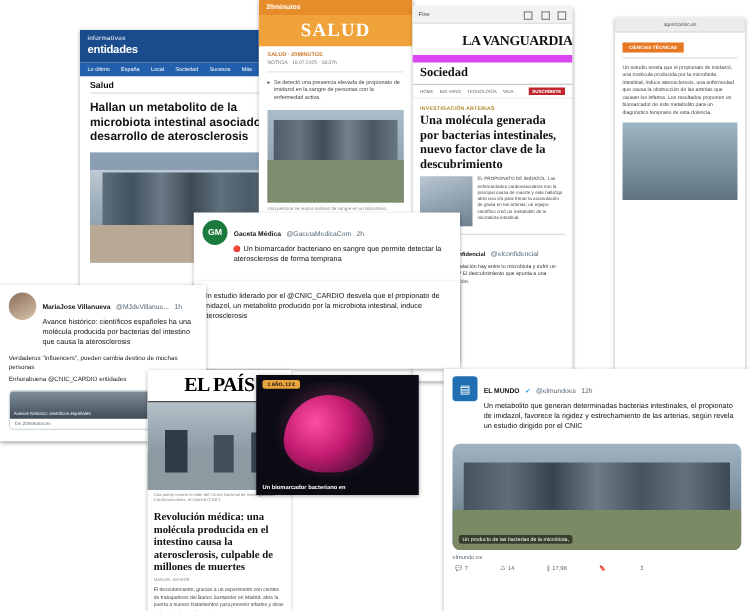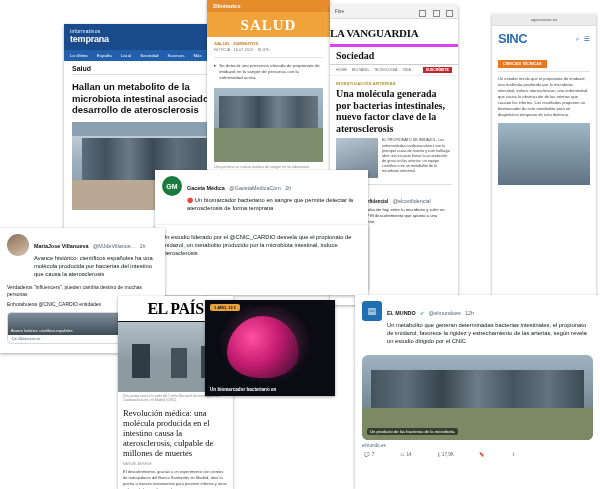--- a/index.html
+++ b/index.html
@@ -42,21 +42,21 @@
   .s-img{margin:4px 7px 0;height:74px;background:linear-gradient(180deg,#a9bcc9,#7d929f);position:relative;}
   .s-img .g{position:absolute;left:0;right:0;bottom:0;height:34px;background:#7e8d6e;}
   .s-img .row{position:absolute;left:5%;right:5%;bottom:28px;height:38px;background:linear-gradient(90deg,#4d5c68,#66757f,#3f4d58,#72818b,#4a5862,#68777f);}
   .s-cap{padding:3px 7px;font-size:3.6px;color:#888;line-height:1.3;}
 
   
   #vanguardia{left:330px;top:5px;width:128px;height:300px;}
   .v-bar{height:13px;background:#f2f2f2;display:flex;align-items:center;padding:0 5px;gap:4px;border-bottom:1px solid #ddd;}
   .v-bar .t{font-size:4.6px;color:#444;flex:1;}
   .v-dots span{display:inline-block;width:5px;height:5px;border:1px solid #888;margin-left:2px;}
-  .v-mast{text-align:left;padding:4px 0 3px;border-bottom:3px solid #d946ef;}
+  .v-mast{text-align:right;padding:4px 0 3px;border-bottom:6px solid #d946ef;}
   .v-mast .n{font-family:"Liberation Serif",serif;font-weight:bold;font-size:11px;letter-spacing:-.3px;color:#111;}
   .v-sec{padding:3px 6px;font-family:"Liberation Serif",serif;font-size:10px;font-weight:bold;color:#111;border-bottom:1px solid #ccc;}
   .v-nav{display:flex;align-items:center;gap:5px;padding:2px 6px;font-size:3.6px;color:#666;border-bottom:1px solid #eee;}
   .v-sub{background:#c0272d;color:#fff;font-size:3.6px;padding:1px 3px;margin-left:auto;font-weight:bold;}
   .v-kicker{padding:5px 6px 1px;font-size:4.2px;color:#b08a2e;font-weight:bold;letter-spacing:.2px;}
   .v-head{padding:1px 6px 4px;font-family:"Liberation Serif",serif;font-size:10px;line-height:1.16;font-weight:bold;color:#111;}
   .v-body{display:flex;gap:4px;padding:0 6px;}
   .v-thumb{width:42px;height:40px;background:linear-gradient(160deg,#b8c7d2,#6f8090);flex:none;}
   .v-text{font-size:3.7px;line-height:1.4;color:#444;}
   .v-conf{margin:6px 6px 0;border-top:1px solid #ddd;padding-top:4px;display:flex;gap:4px;align-items:flex-start;}
@@ -99,21 +99,21 @@
   
   #elpais{left:118px;top:296px;width:115px;height:193px;}
   .ep-mast{text-align:center;padding:4px 0 3px;border-bottom:1px solid #111;}
   .ep-mast .n{font-family:"Liberation Serif",serif;font-weight:bold;font-size:16px;letter-spacing:-.5px;}
   .ep-img{height:70px;background:linear-gradient(180deg,#b4c0c8,#6e7c86);position:relative;margin:0;}
   .ep-img .hall{position:absolute;left:0;right:0;bottom:0;height:30px;background:#8d9aa2;}
   .ep-img .p1{position:absolute;left:12%;bottom:14px;width:16%;height:34px;background:#2f3b45;}
   .ep-img .p2{position:absolute;left:46%;bottom:14px;width:14%;height:30px;background:#445059;}
   .ep-img .p3{position:absolute;left:72%;bottom:14px;width:15%;height:32px;background:#3a464f;}
   .ep-cap{font-size:3.3px;color:#888;padding:2px 5px;line-height:1.3;}
-  .ep-head{padding:3px 5px;font-family:"Liberation Serif",serif;font-size:8.6px;line-height:1.18;font-weight:normal;color:#111;}
+  .ep-head{padding:3px 5px;font-family:"Liberation Serif",serif;font-size:8.6px;line-height:1.18;font-weight:bold;color:#111;}
   .ep-byline{padding:1px 5px;font-size:3.4px;color:#999;}
   .ep-body{padding:2px 5px;font-size:4px;line-height:1.45;color:#444;}
 
   
   #heart{left:205px;top:300px;width:130px;height:96px;background:#0b0b14;}
   .hb{position:absolute;left:5px;top:4px;background:#e8a33d;color:#111;font-size:4px;font-weight:bold;padding:1px 4px;border-radius:2px;}
   .heart-shape{position:absolute;left:22px;top:16px;width:72px;height:62px;background:radial-gradient(circle at 35% 35%,#ff4fa3,#c21b6f 45%,#5e1140 80%);border-radius:50% 50% 45% 45%/60% 60% 40% 40%;filter:blur(.3px);}
   .heart-glow{position:absolute;left:10px;top:6px;width:100px;height:82px;background:radial-gradient(ellipse at 50% 45%,rgba(255,90,160,.45),rgba(10,10,20,0) 65%);}
   .hcap{position:absolute;left:5px;bottom:4px;color:#fff;font-size:4.6px;font-weight:bold;}
 
@@ -128,21 +128,21 @@
   .em-acts{display:flex;align-items:center;gap:26px;padding:4px 9px 6px;font-size:4.6px;color:#536471;}
   .em-acts .it{display:flex;align-items:center;gap:2px;}
 </style>
 </head>
 <body>
 
 <div class="card" id="telecinco">
   <div class="tc-top">
     <div class="tc-logo">
       <div class="l1">informativos</div>
-      <div class="l2">temprana</div>
+      <div class="l2">entidades</div>
     </div>
     <div class="tc-live">
       <span class="tc-dot"></span>
       <span>DIRECTO</span>
     </div>
   </div>
   <div class="tc-nav">
     <span>Lo último</span>
     <span>España</span>
     <span>Local</span>
@@ -193,46 +193,39 @@
   </div>
   <div class="v-sec">Sociedad</div>
   <div class="v-nav">
     <span>HOME</span>
     <span>BIG VANG</span>
     <span>TECNOLOGÍA</span>
     <span>VIDA</span>
     <span class="v-sub">SUSCRÍBETE</span>
   </div>
   <div class="v-kicker">INVESTIGACIÓN ARTERIAS</div>
-  <div class="v-head">Una molécula generada por bacterias intestinales, nuevo factor clave de la aterosclerosis</div>
+  <div class="v-head">Una molécula generada por bacterias intestinales, nuevo factor clave de la descubrimiento</div>
   <div class="v-body">
     <div class="v-thumb"></div>
     <div class="v-text">EL PROPIONATO DE IMIDAZOL. Las enfermedades cardiovasculares son la principal causa de muerte y este hallazgo abre una vía para frenar la acumulación de grasa en las arterias; un equipo científico creó un metabolito de la microbiota intestinal.</div>
   </div>
   <div class="v-conf">
     <div class="v-cmark">C</div>
     <div>
       <div>
         <span class="v-cname">El Confidencial</span>
         <span class="tw-handle">@elconfidencial</span>
       </div>
       <div class="v-ctxt">¿Qué relación hay entre tu microbiota y sufrir un infarto? El descubrimiento que apunta a una revolución.</div>
     </div>
   </div>
 </div>
 
 <div class="card" id="sinc">
   <div class="sc-url">agenciasinc.es</div>
-  <div class="sc-mast">
-    <span class="sc-logo">SINC</span>
-    <span class="sc-ic">
-      <span>⌕</span>
-      <span>☰</span>
-    </span>
-  </div>
   <div class="sc-tag">CIENCIAS TÉCNICAS</div>
   <div class="sc-rule"></div>
   <div class="sc-p">Un estudio revela que el propionato de imidazol, una molécula producida por la microbiota intestinal, induce aterosclerosis, una enfermedad que causa la obstrucción de las arterias que causan los infartos. Los resultados proponen un biomarcador de este metabolito para un diagnóstico temprano de esta dolencia.</div>
   <div class="sc-img"></div>
 </div>
 
 <div class="card" id="gaceta">
   <div class="tw">
     <div class="tw-av">GM</div>
     <div style="flex:1">

